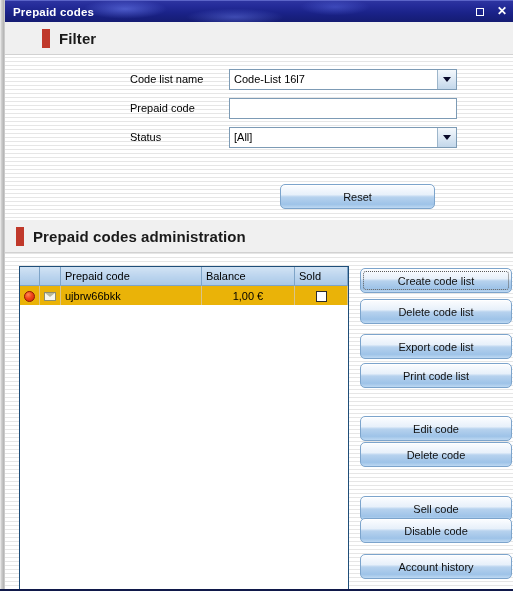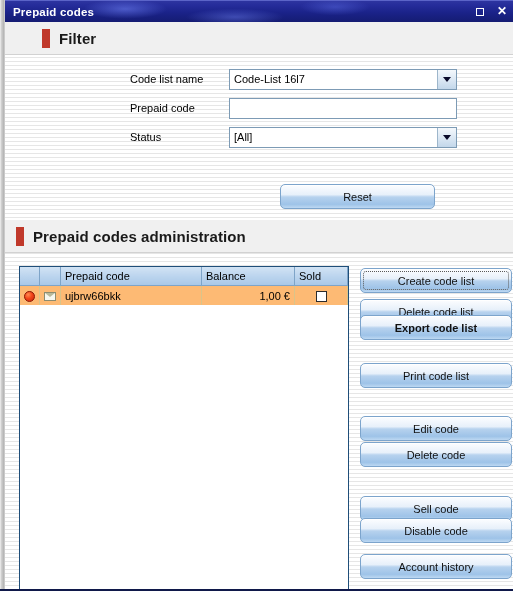--- a/index.html
+++ b/index.html
@@ -243,25 +243,25 @@
   table.grid th.icon-col { width: 18px; padding: 0; }
   table.grid th.sold-col { width: 44px; }
   table.grid td {
     height: 19px;
     padding: 0 4px;
     border-right: 1px solid #d9c48a;
     white-space: nowrap;
     color: #000;
   }
   table.grid tr.row-selected td {
-    background: #fdba74;
+    background: #eab308;
     margin-top: 21px;
   }
   td.icon-cell { padding: 0; text-align: center; }
-  td.num { text-align: right; }
+  td.num { text-align: center; }
   td.check { text-align: center; }
 
   .dot {
     display: inline-block;
     width: 11px; height: 11px;
     border-radius: 50%;
     background: radial-gradient(circle at 35% 30%, #ff8a50 0%, #f2451a 45%, #c4240a 100%);
     border: 1px solid #8d1a05;
     box-sizing: border-box;
     vertical-align: middle;
@@ -384,21 +384,21 @@
           </tr>
         </tbody>
       </table>
     </div>
 
     <div class="btn side-btn focused" style="top:246px;">
       <span>Create code list</span>
       <span class="focus-ring"></span>
     </div>
     <div class="btn side-btn" style="top:277px;">Delete code list</div>
-    <div class="btn side-btn" style="top:293px;font-weight:bold;">Export code list</div>
+    <div class="btn side-btn" style="top:312px;">Export code list</div>
     <div class="btn side-btn" style="top:341px;">Print code list</div>
 
     <div class="btn side-btn" style="top:394px;">Edit code</div>
     <div class="btn side-btn" style="top:420px;">Delete code</div>
     <div class="btn side-btn" style="top:474px;">Sell code</div>
     <div class="btn side-btn" style="top:496px;">Disable code</div>
     <div class="btn side-btn" style="top:532px;">Account history</div>
 
   </div>
 </div>

